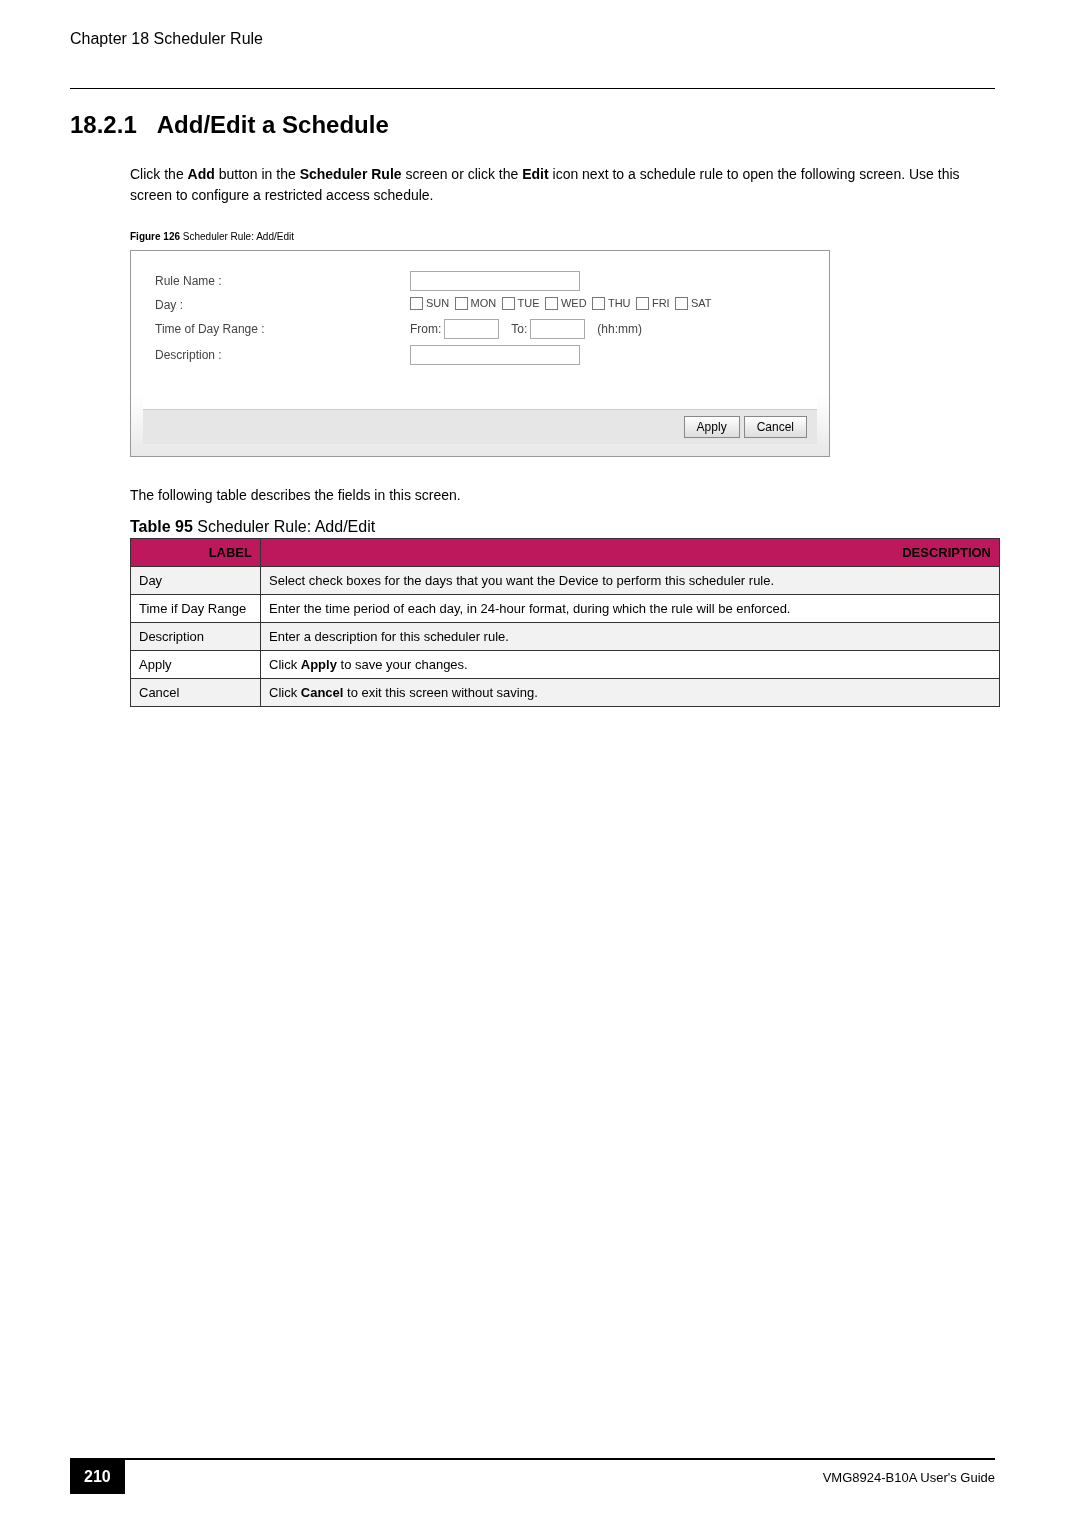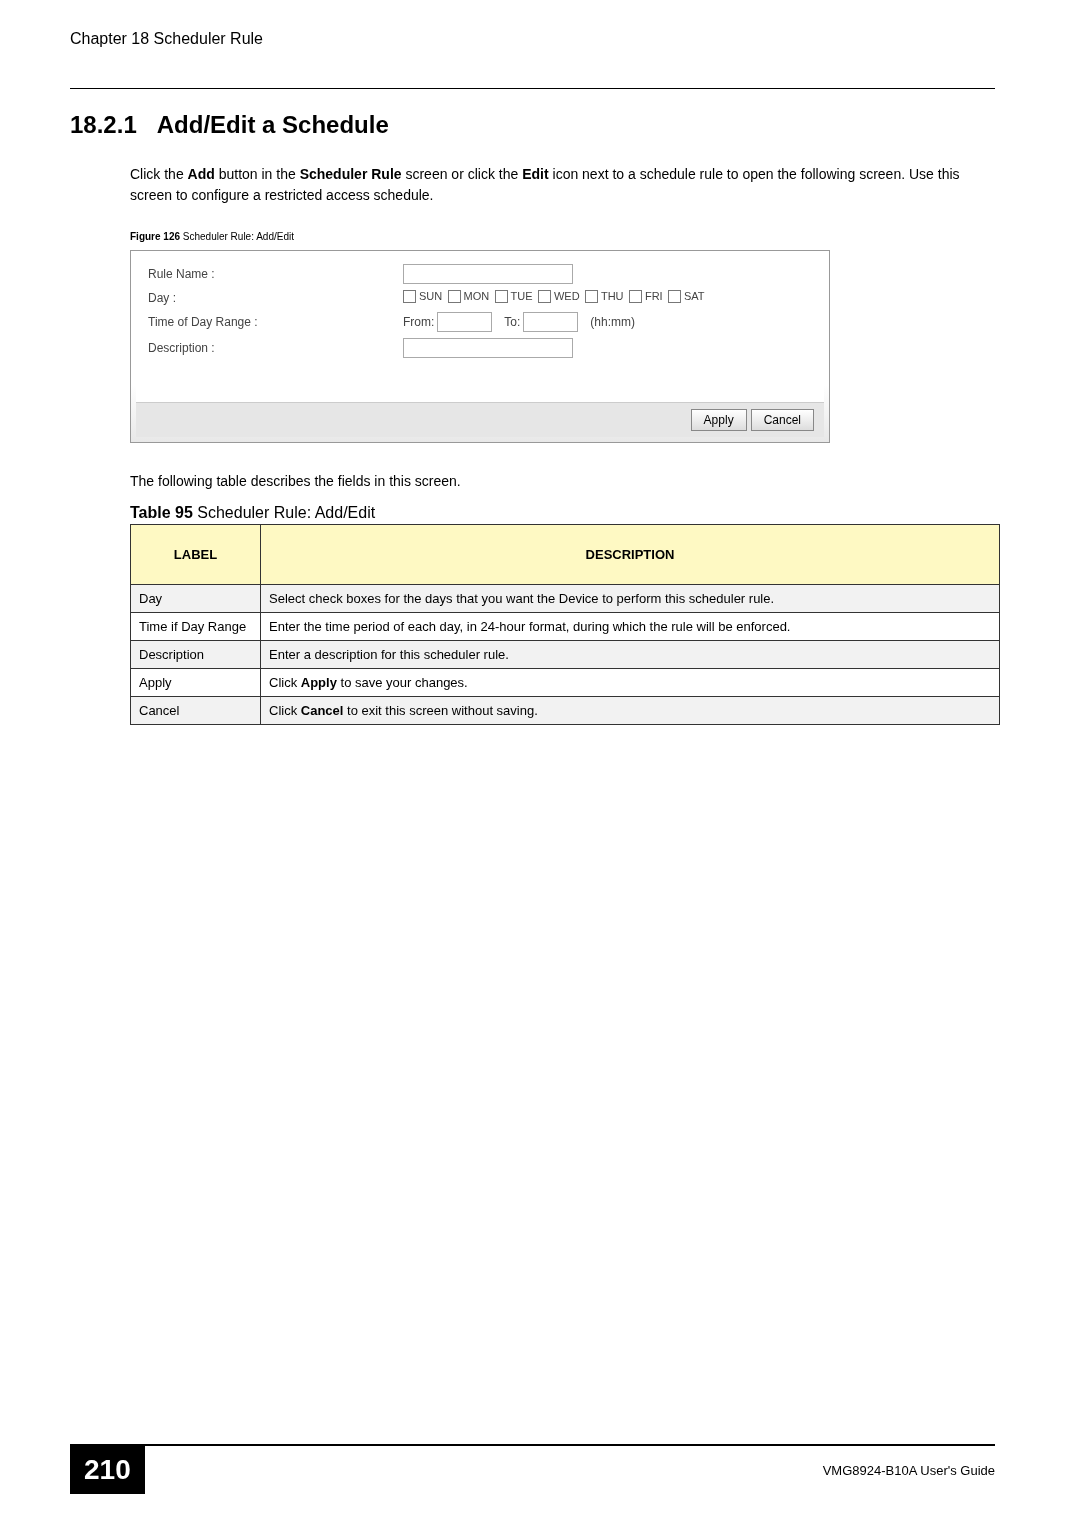--- a/index.html
+++ b/index.html
@@ -49,21 +49,21 @@
       margin-bottom: 8px;
     }
     .figure-container {
       margin-left: 60px;
       margin-bottom: 30px;
       width: 700px;
     }
     .figure-box {
       border: 1px solid #999;
       background: linear-gradient(#fff 70%, #e8e8e8);
-      padding: 5px;
+      padding: 12px;
       position: relative;
     }
     .form-area {
       background: #fff;
       padding: 8px 12px;
     }
     .form-row {
       display: flex;
       align-items: center;
       font-size: 12px;
@@ -128,24 +128,24 @@
       margin-left: 60px;
       margin-bottom: 2px;
     }
     .desc-table {
       margin-left: 60px;
       width: 870px;
       border-collapse: collapse;
       font-size: 13px;
     }
     .desc-table th {
-      background: #fef9c3;
+      background: #be185d;
       border: 1px solid #333;
-      padding: 22px 8px;
-      text-align: center;
+      padding: 6px 8px;
+      text-align: right;
       font-weight: bold;
     }
     .desc-table td {
       border: 1px solid #333;
       padding: 6px 8px;
       vertical-align: top;
     }
     .desc-table tr:nth-child(even) td {
       background: #f2f2f2;
     }
@@ -163,21 +163,21 @@
       margin-bottom: 0;
     }
     .footer-row {
       display: flex;
       align-items: center;
     }
     .page-num-box {
       background: #000;
       color: #fff;
       font-weight: bold;
-      font-size: 28px;
+      font-size: 16px;
       padding: 8px 14px;
     }
     .guide-name {
       flex: 1;
       text-align: right;
       font-size: 13px;
       padding-left: 10px;
     }
   </style>
 </head>

